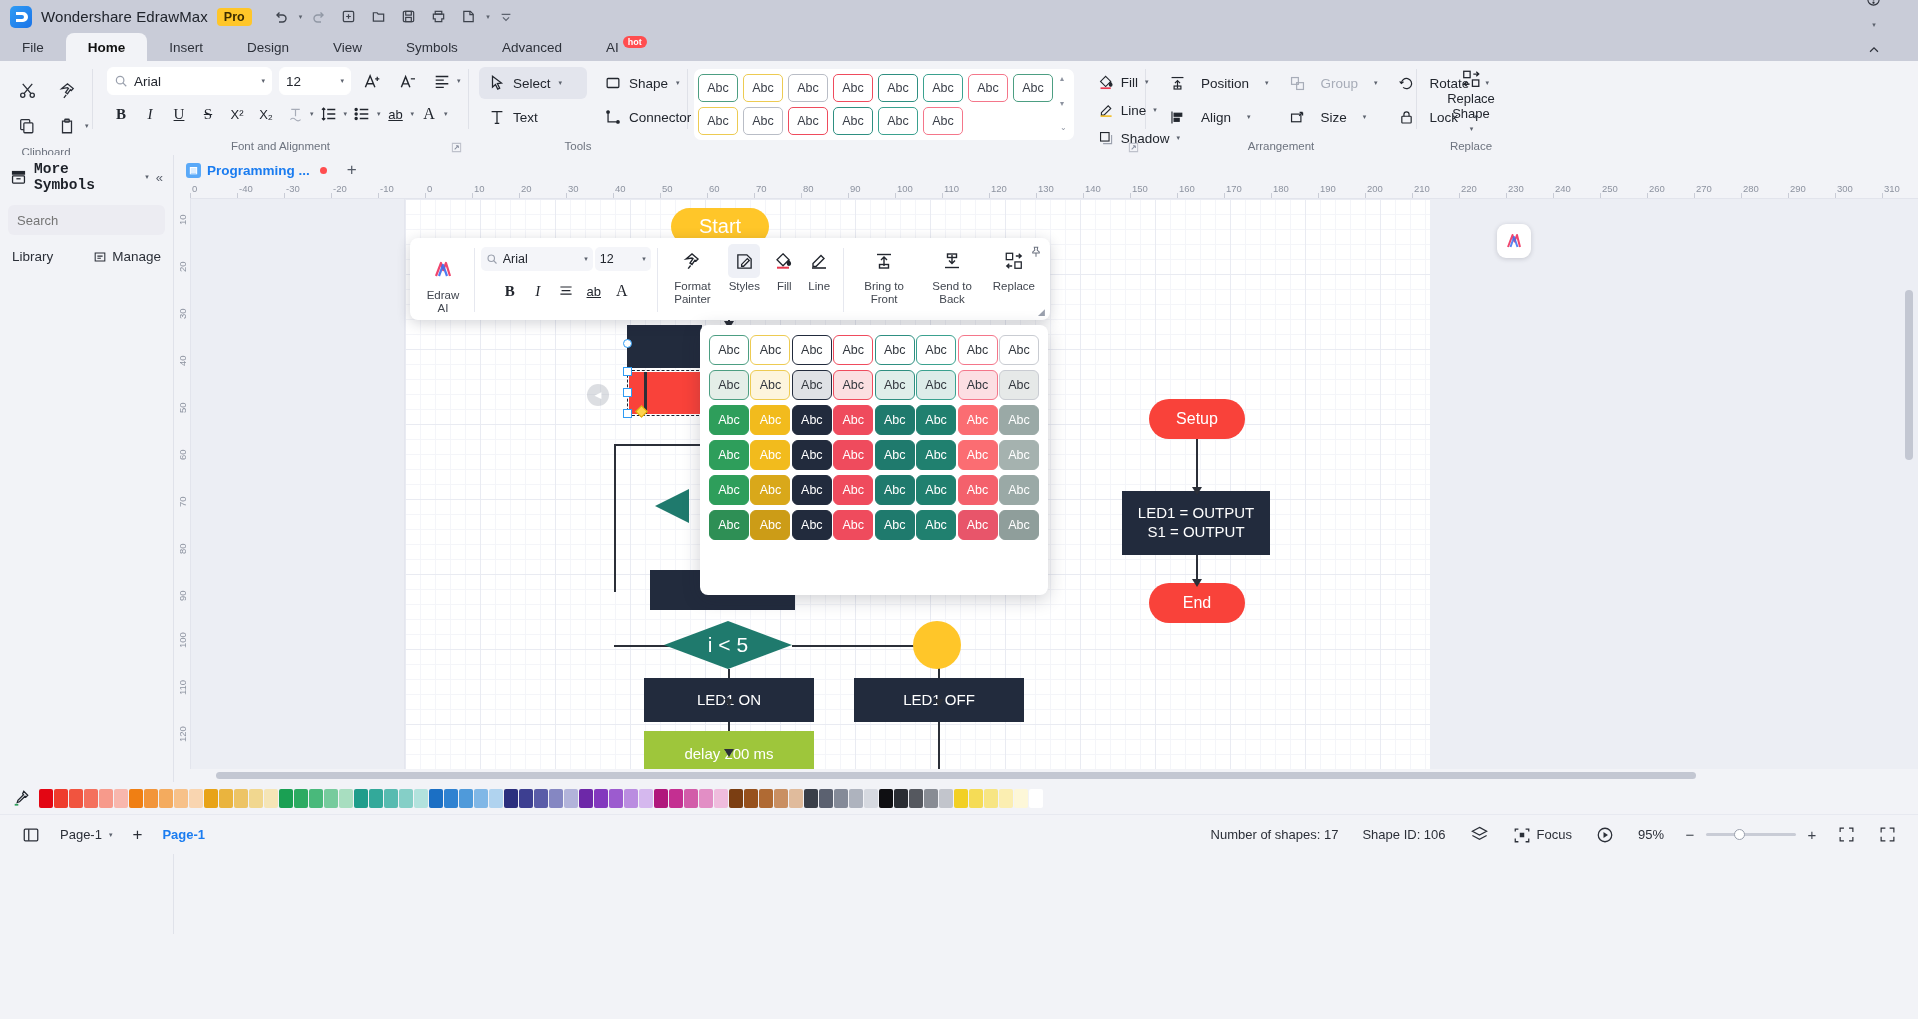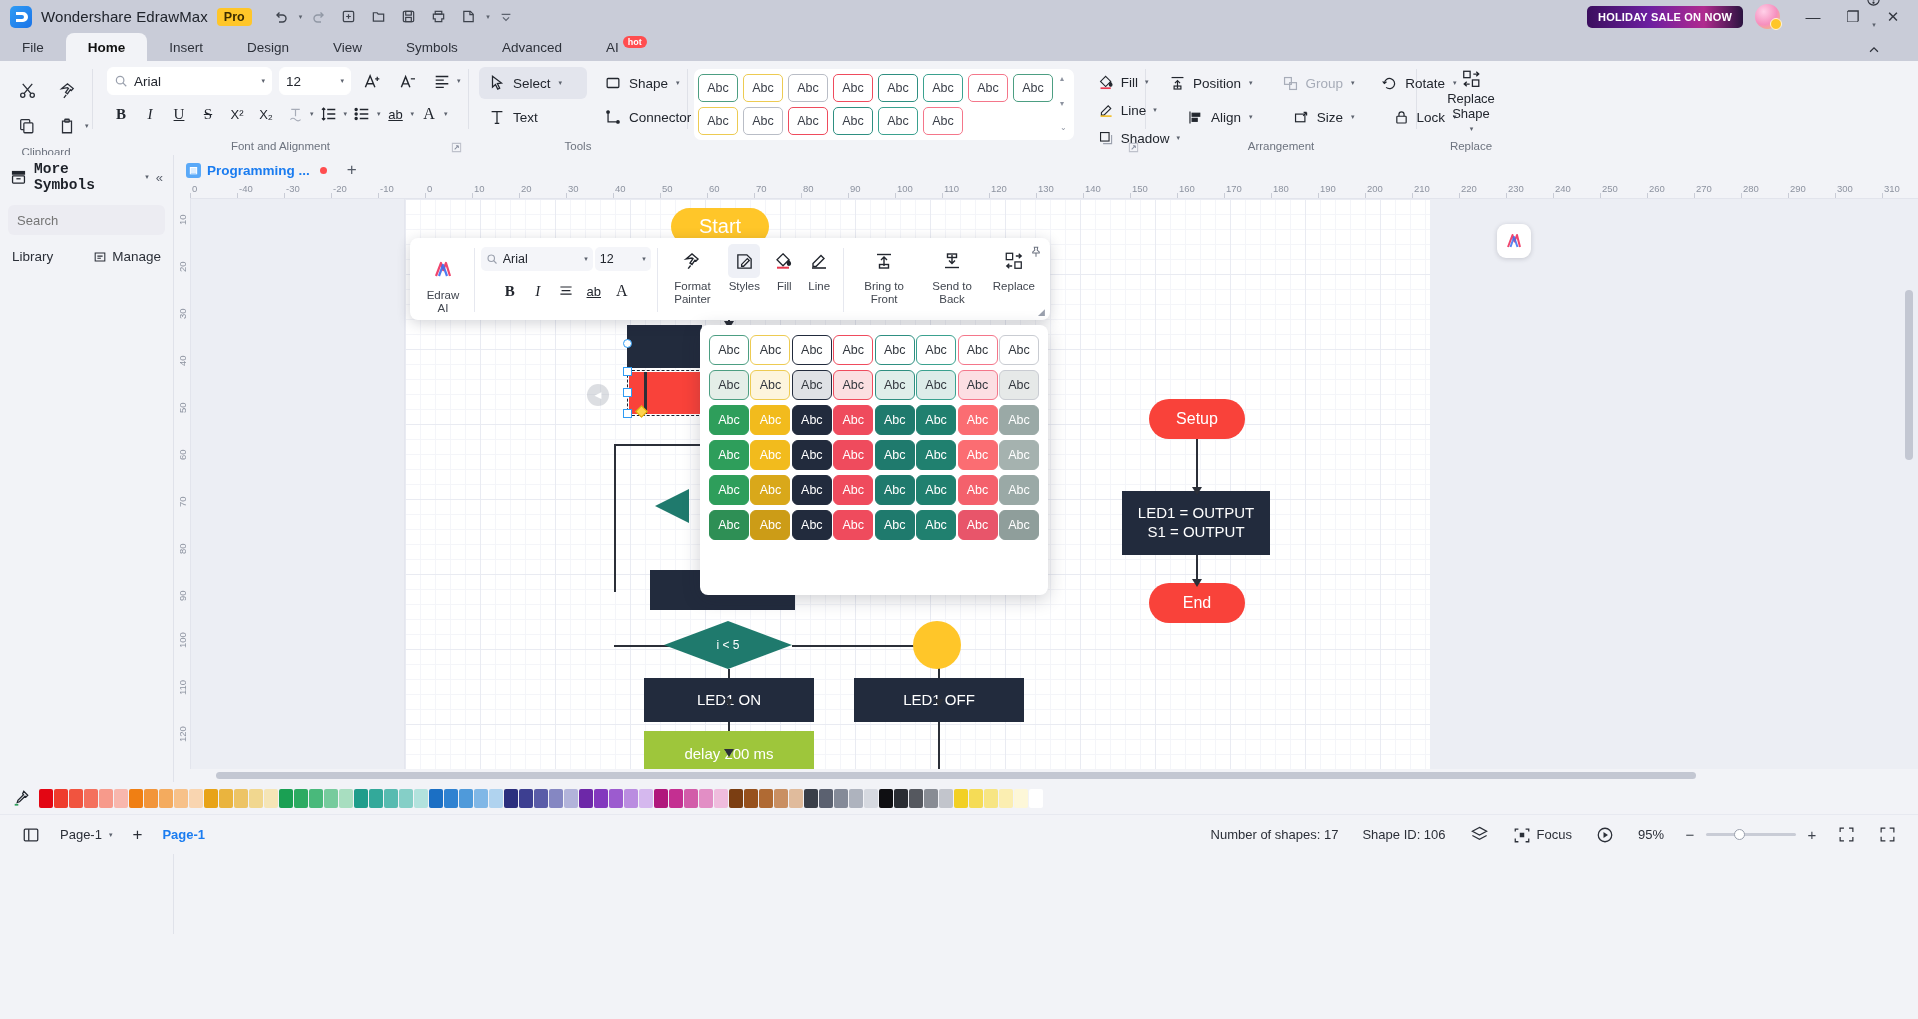--- a/index.html
+++ b/index.html
@@ -125,21 +125,21 @@
   .sw{
     width:40px;height:28px;border-radius:5px;display:flex;align-items:center;justify-content:center;
     font-size:12.5px;color:#3a3f49;background:#fff;border:1px solid #d8dbe3;
   }
   .gal-scroll{display:flex;flex-direction:column;justify-content:space-between;height:58px;padding:0 3px;color:#8d93a0;font-size:8px;}
 
   
   .fls{display:flex;align-items:center;gap:6px;height:26px;padding:0 8px;border-radius:5px;font-size:13.5px;color:#22262e;}
 
   
-  .arr{display:flex;align-items:center;gap:7px;height:32px;padding:0 9px;border-radius:6px;font-size:13.5px;color:#22262e;min-width:100px;justify-content:flex-end;}
+  .arr{display:flex;align-items:center;gap:15px;height:32px;padding:0 9px;border-radius:6px;font-size:13.5px;color:#22262e;min-width:100px;}
   .arr.dis{color:#a7acb8;}
   .replace-big{
     display:flex;flex-direction:column;align-items:center;justify-content:center;gap:3px;
     width:92px;height:64px;border-radius:6px;font-size:13px;color:#22262e;text-align:center;line-height:1.15;
   }
   .dlg-launch{position:absolute;right:6px;bottom:2px;color:#8a90a0;font-size:10px;}
 
   
   .leftpanel{
     position:absolute;left:0;top:155px;width:174px;height:779px;background:#f2f3f7;
@@ -347,27 +347,20 @@
           </svg>
       </div>
       <span class="caret-sm">▾</span>
       <div class="qbtn">
         <svg width="14" height="14" viewBox="0 0 16 16" fill="none" stroke="#5c626e" stroke-width="1.3">
             <path d="M3 5h10M4.5 8.5L8 12l3.5-3.5"></path>
           </svg>
       </div>
     </div>
 
-    <div class="tb-right">
-      <div class="sale">HOLIDAY SALE ON NOW</div>
-      <div class="avatar"></div>
-      <div class="wbtn">—</div>
-      <div class="wbtn">❐</div>
-      <div class="wbtn close">✕</div>
-    </div>
   </div>
 
   <div class="menubar">
     <div class="mtab">File</div>
     <div class="mtab active">Home</div>
     <div class="mtab">Insert</div>
     <div class="mtab">Design</div>
     <div class="mtab">View</div>
     <div class="mtab">Symbols</div>
     <div class="mtab">Advanced</div>
@@ -913,21 +906,21 @@
       <div class="rot-handle" style="left:232px;top:208px;"></div>
 
       <div style="position:absolute;left:250px;top:290px;width:0;height:0;border-top:17px solid transparent;border-bottom:17px solid transparent;border-right:34px solid #1f7a6d;"></div>
 
       <div class="shape s-dark" style="left:245px;top:371px;width:145px;height:40px;"></div>
 
       <div style="position:absolute;left:259px;top:422px;width:128px;height:48px;">
         <svg width="128" height="48" viewBox="0 0 128 48">
             <polygon points="64,0 128,24 64,48 0,24" fill="#1f7a6d"></polygon>
           </svg>
-        <span style="position:absolute;left:0;top:0;width:128px;height:48px;display:flex;align-items:center;justify-content:center;color:#fff;font-size:12px;">i &lt; 5</span>
+        <span style="position:absolute;left:0;top:0;width:128px;height:48px;display:flex;align-items:center;justify-content:center;color:#fff;font-size:21px;">i &lt; 5</span>
       </div>
 
       <div class="shape s-circle" style="left:508px;top:422px;width:48px;height:48px;"></div>
 
       <div class="shape s-dark" style="left:239px;top:479px;width:170px;height:44px;">
         <span>LED1 ON</span>
       </div>
 
       <div class="shape s-dark" style="left:449px;top:479px;width:170px;height:44px;">
         <span>LED1 OFF</span>

